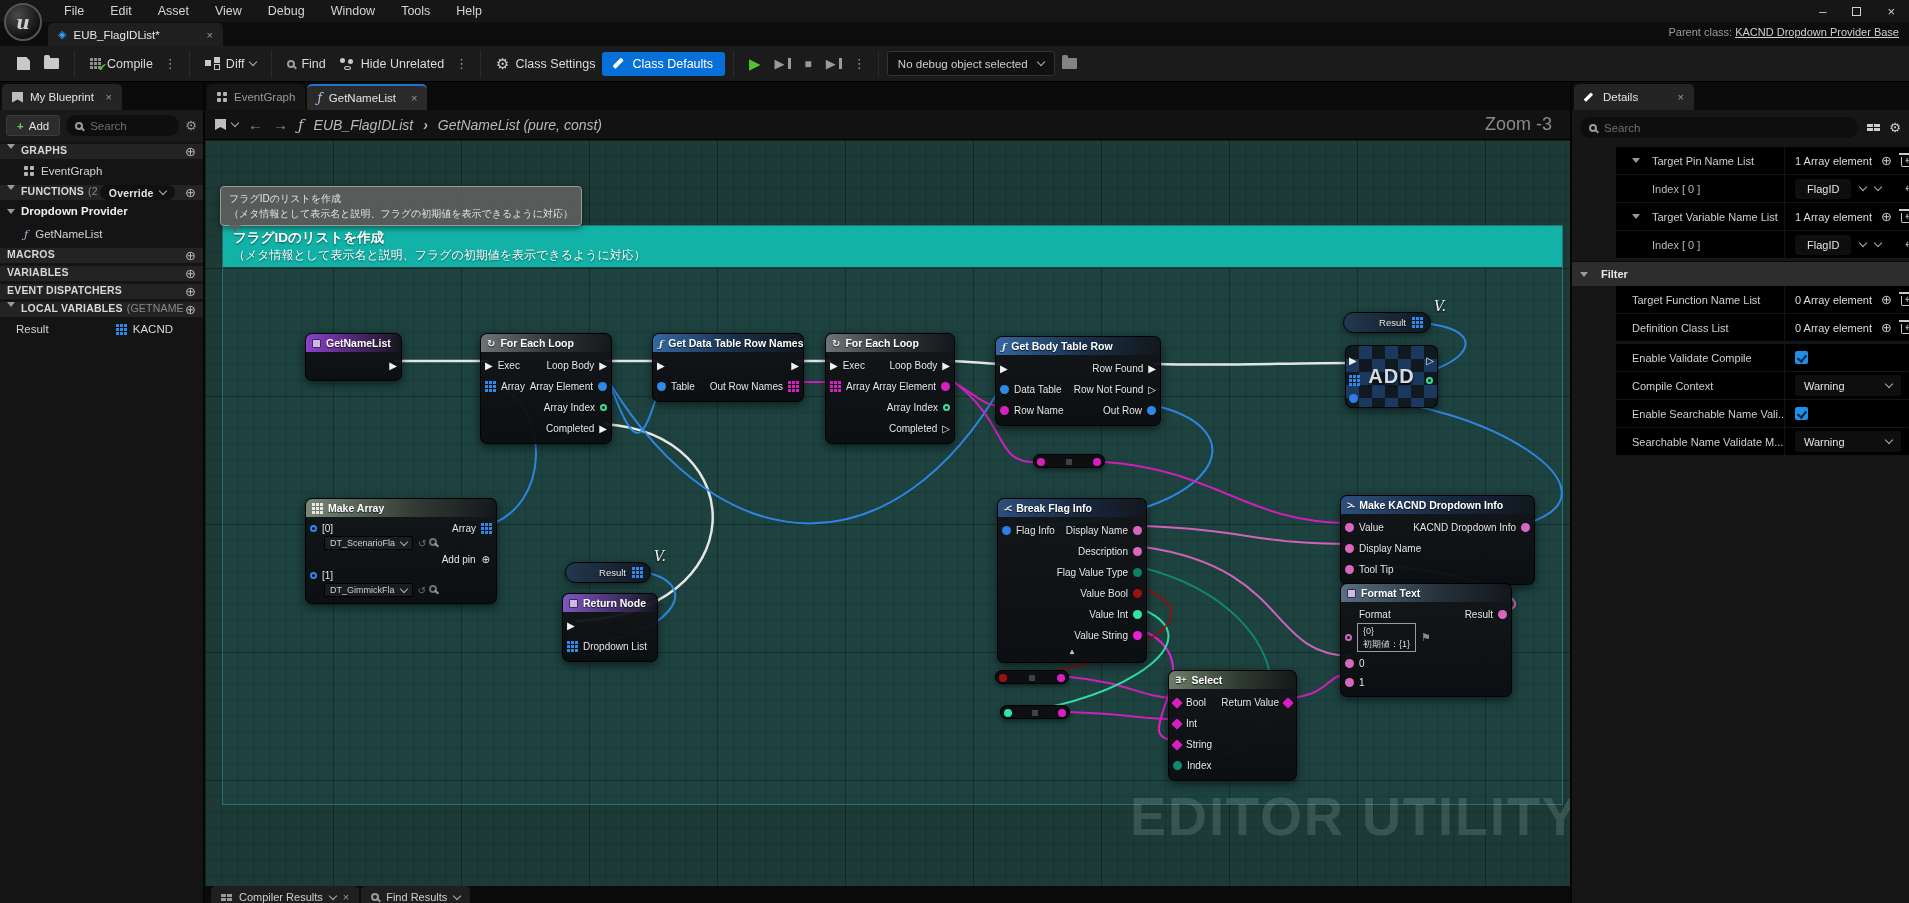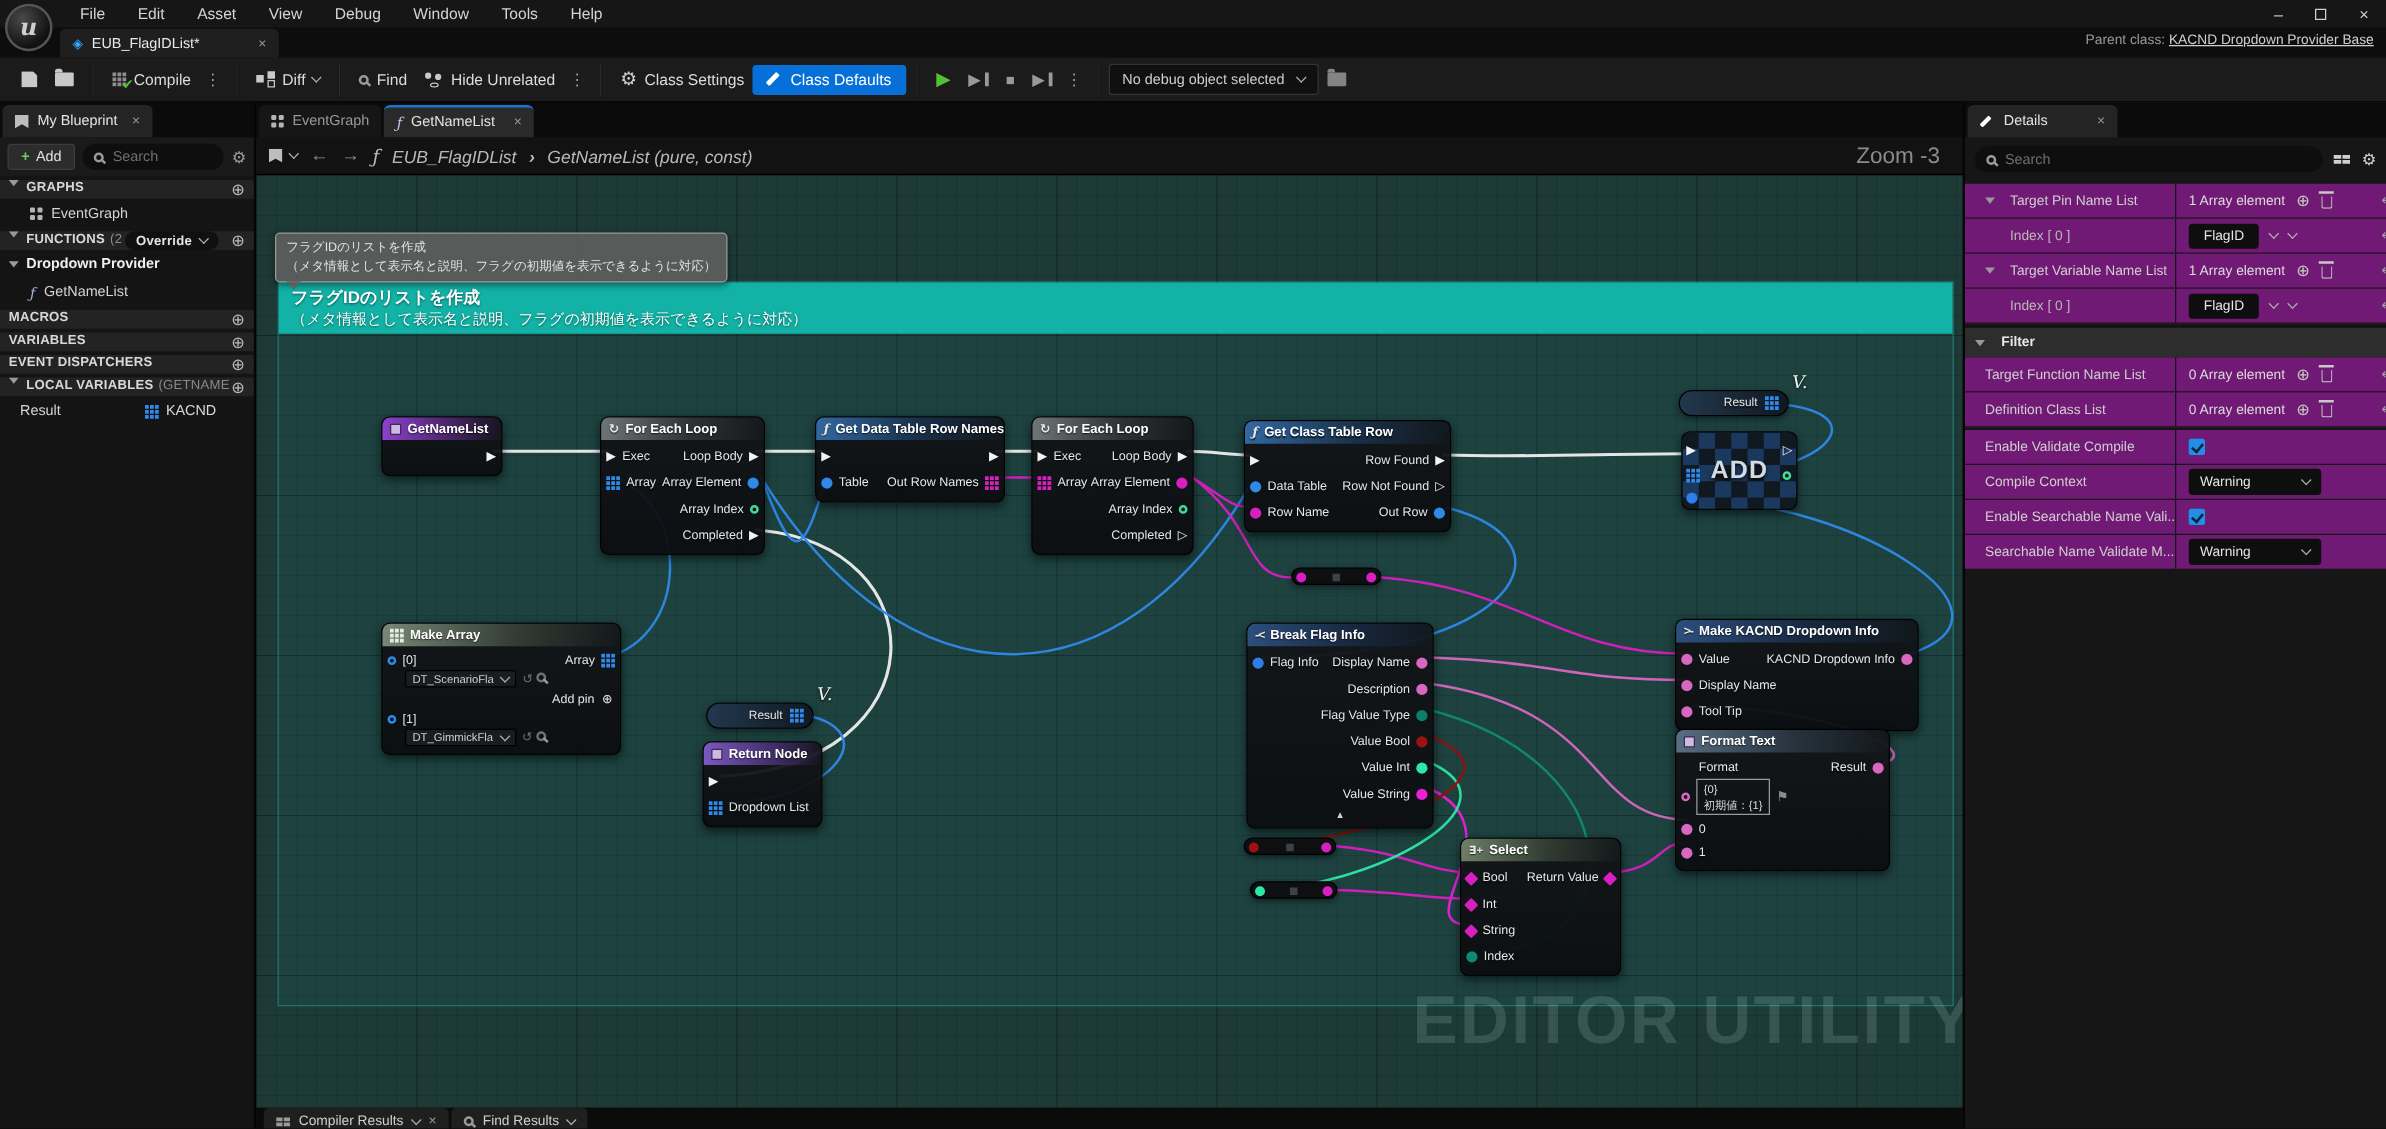--- a/index.html
+++ b/index.html
@@ -194,21 +194,21 @@
   .panelic i{width:5px;height:3px;background:#9a9a9a;}
 
   
   #dsearchrow{display:flex;align-items:center;gap:9px;padding:7px 8px;}
   .dico{color:#cfcfcf;font-size:13px;}
   .tableic{display:grid;grid-template-columns:repeat(2,6px);gap:1px;}
   .tableic i{width:6px;height:3px;background:#cfcfcf;}
   .dsec{margin-top:2px;}
   .dsech{height:25px;background:#2d2d2d;border-top:1px solid #080808;display:flex;align-items:center;gap:7px;
          padding:0 8px;font-weight:bold;font-size:11px;color:#e8e8e8;}
-  .drow{height:28px;display:flex;align-items:stretch;background:#701a75;border-bottom:1px solid #151515;position:relative;}
+  .drow{height:28px;display:flex;align-items:stretch;background:#000000;border-bottom:1px solid #151515;position:relative;margin-left:44px;}
   .dlab{width:168px;display:flex;align-items:center;gap:6px;padding-left:16px;font-size:11px;color:#cfcfcf;
         white-space:nowrap;overflow:hidden;flex:none;}
   .dlab.ind{padding-left:36px;color:#b9b9b9;}
   .dval{flex:1;display:flex;align-items:center;gap:9px;padding-left:10px;border-left:1px solid #141414;
         font-size:11px;color:#dcdcdc;white-space:nowrap;}
   .dctl{color:#c8c8c8;font-size:13px;}
   .trash{width:9px;height:10px;border:1.4px solid #c8c8c8;border-top:none;border-radius:0 0 2px 2px;position:relative;margin-top:3px;}
   .trash::before{content:'';position:absolute;top:-4px;left:-2.5px;right:-2.5px;height:2px;background:#c8c8c8;}
   .dcombo{background:#0e0e0e;border-radius:3px;padding:4px 12px;font-size:11px;color:#e4e4e4;min-width:56px;text-align:center;}
   .ddrop{display:flex;align-items:center;justify-content:space-between;background:#0e0e0e;border-radius:3px;
@@ -650,21 +650,21 @@
                   <span class="pg">
                     <span class="plab">Completed</span>
                     <span class="pin pex">▷</span>
                   </span>
                 </div>
               </div>
             </div>
             <div class="node" style="left: 790px; top: 196px; width: 166px;">
               <div class="nhead hd-blue">
                 <span class="nicon serif">ƒ</span>
-                <span class="ntitle">Get Class Table Row</span>
+                <span class="ntitle">Get Body Table Row</span>
               </div>
               <div class="nbody">
                 <div class="prow">
                   <span class="pg">
                     <span class="pin pex">▶</span>
                   </span>
                   <span class="pg">
                     <span class="plab">Row Found</span>
                     <span class="pin pex">▶</span>
                   </span>

